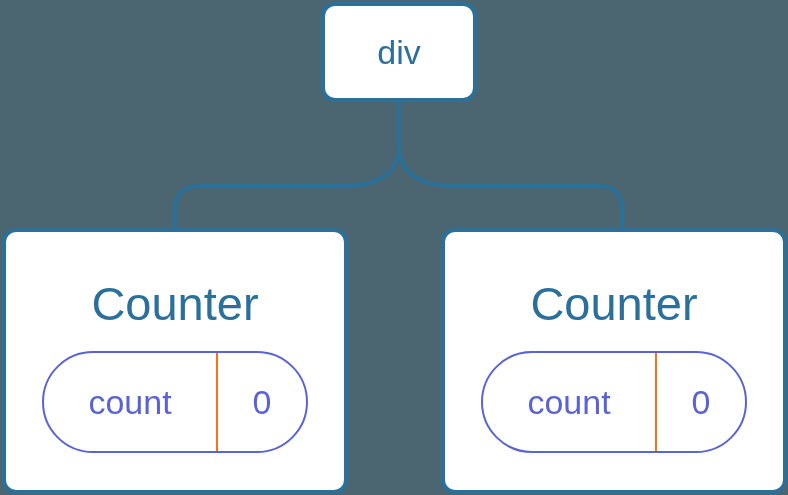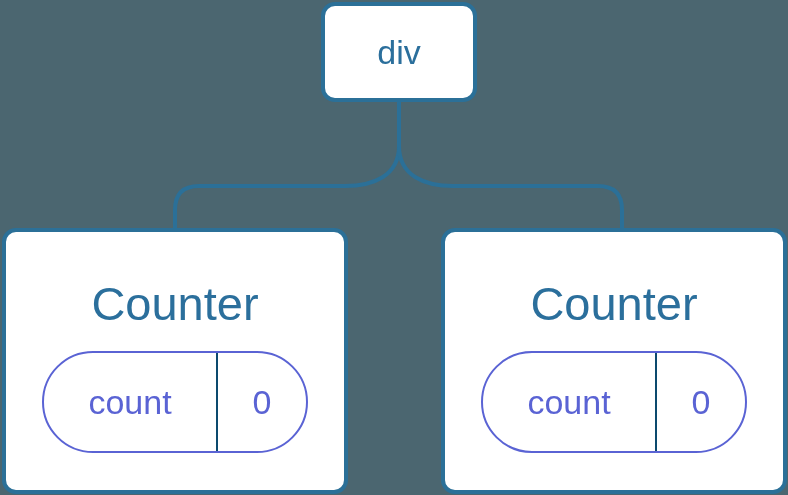--- a/index.html
+++ b/index.html
@@ -92,21 +92,21 @@
     box-sizing: border-box;
     display: flex;
     align-items: stretch;
     background: transparent;
   }
   .pill-key {
     flex: 0 0 172px;
     display: flex;
     align-items: center;
     justify-content: center;
-    border-right: 2px solid #0c4a6e;
+    border-right: 2px solid #f97316;
     color: #5a63d4;
     font-size: 34px;
     line-height: 1;
   }
   .pill-value {
     flex: 1 1 auto;
     display: flex;
     align-items: center;
     justify-content: center;
     color: #5a63d4;

